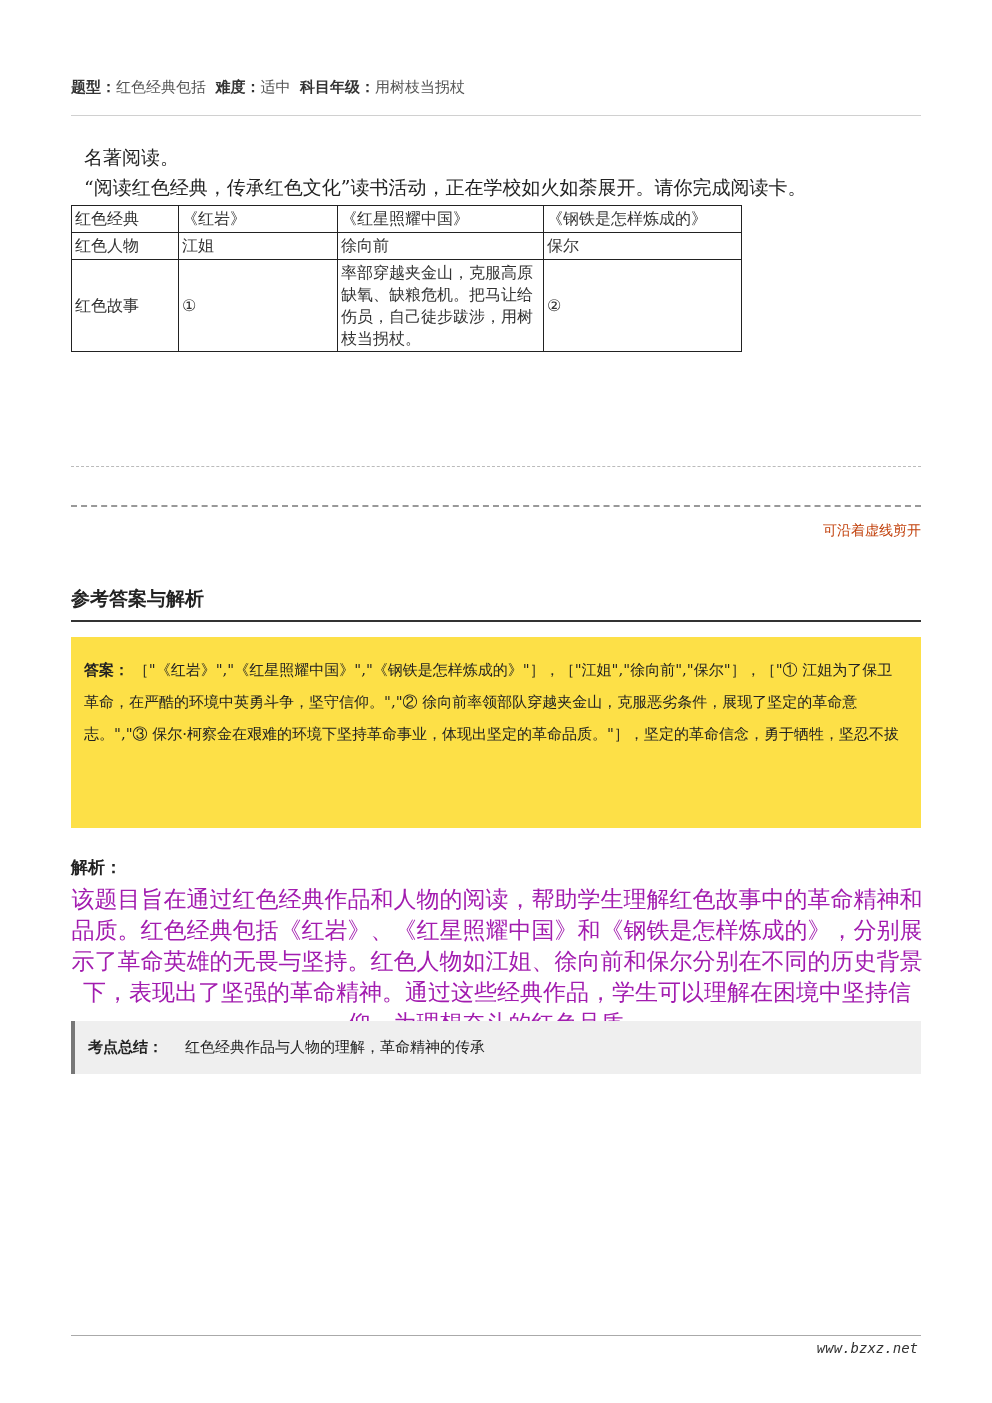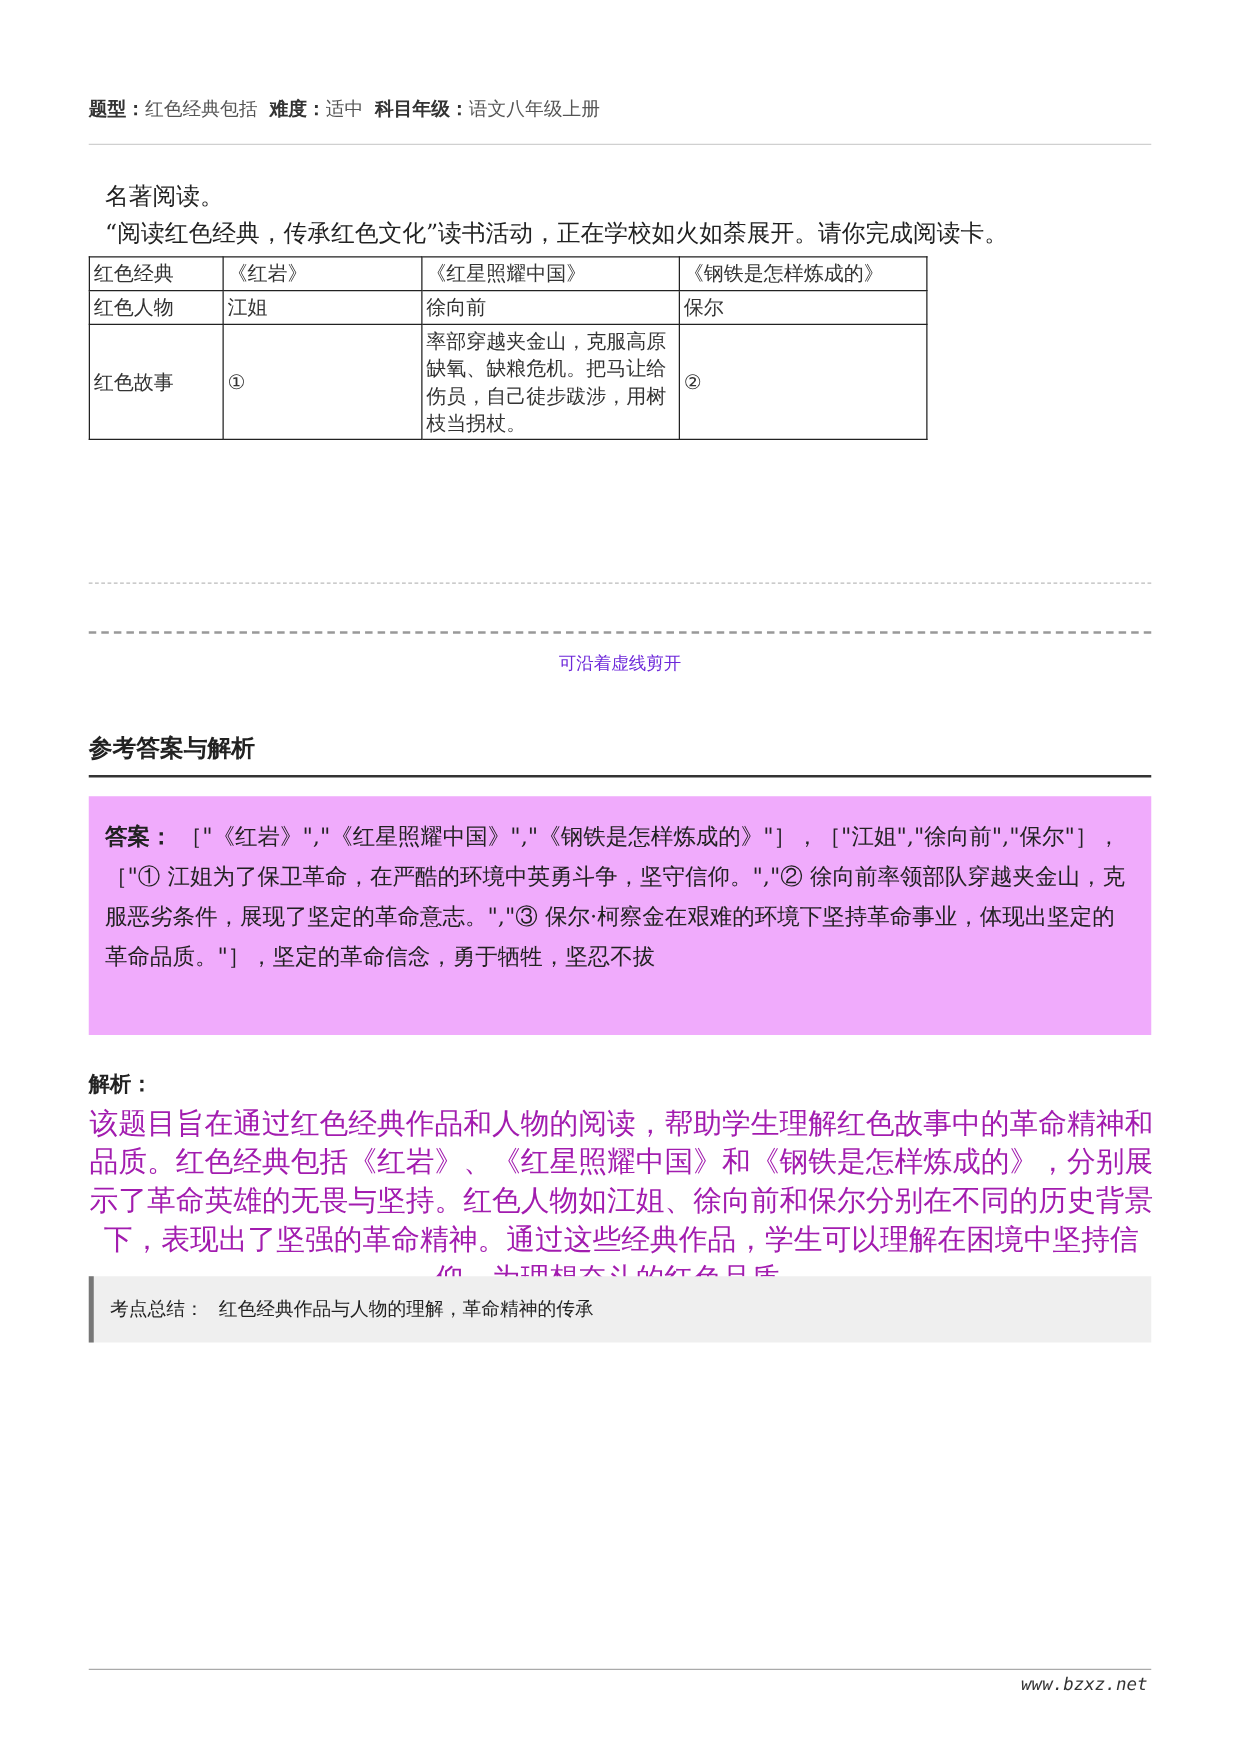--- a/index.html
+++ b/index.html
@@ -29,69 +29,69 @@
     }
     .dash1 {
       position: absolute; left: 71px; top: 466px; width: 850px; height: 0;
       border-top: 1px dashed #bbb;
     }
     .dash2 {
       position: absolute; left: 71px; top: 505px; width: 850px; height: 0;
       border-top: 2px dashed #999;
     }
     .cut-note {
-      position: absolute; left: 71px; top: 522px; width: 850px; text-align: center;
-      font-size: 14px; color: #6d28d9;
+      position: absolute; left: 71px; top: 522px; width: 850px; text-align: right;
+      font-size: 14px; color: #c2410c;
     }
     .answer-title {
       position: absolute; left: 71px; top: 586px;
       font-size: 19px; font-weight: bold; color: #222;
       font-family: "DejaVu Sans", "Liberation Sans", sans-serif;
     }
     .answer-rule {
       position: absolute; left: 71px; top: 620px; width: 850px; height: 2px; background: #333;
     }
     .answer-box {
       position: absolute; left: 71px; top: 637px; width: 850px; height: 191px;
-      background: #f0abfc; box-sizing: border-box; padding: 17px 14px 0 13px;
-      font-size: 18px; line-height: 32px; color: #222;
+      background: #fde047; box-sizing: border-box; padding: 17px 14px 0 13px;
+      font-size: 15px; line-height: 32px; color: #222;
     }
     .answer-box b { font-weight: bold; }
     .analysis-title {
       position: absolute; left: 71px; top: 856px; font-size: 17px; font-weight: bold; color: #222;
       font-family: "DejaVu Sans", "Liberation Sans", sans-serif;
     }
     .analysis-body {
       position: absolute; left: 71px; top: 884px; width: 852px;
       font-size: 23px; line-height: 31px; color: #a21caf; text-align: center;
     }
     .points-box {
       position: absolute; left: 71px; top: 1021px; width: 850px; height: 53px;
       background: #efefef; border-left: 4px solid #777; box-sizing: border-box;
       padding: 0 0 0 13px; display: flex; align-items: center;
       font-size: 15px; color: #222;
     }
-    .points-box b { font-weight: normal; margin-right: 12px; font-family: "DejaVu Sans", "Liberation Sans", sans-serif; }
+    .points-box b { font-weight: bold; margin-right: 22px; font-family: "DejaVu Sans", "Liberation Sans", sans-serif; }
     .footer-rule {
       position: absolute; left: 71px; top: 1335px; width: 850px; height: 1px; background: #aaa;
     }
     .footer-site {
       position: absolute; right: 74px; top: 1340px;
       font-size: 14px; font-style: italic; color: #333;
       font-family: "DejaVu Sans Mono", "Liberation Mono", monospace;
       padding-left: 30px;
     }
   </style>
 </head>
 <body>
 
 <div class="meta">
   <b>题型：</b><span>红色经典包括</span>&nbsp;
   <b>难度：</b><span>适中</span>&nbsp;
-  <b>科目年级：</b><span>语文八年级上册</span>
+  <b>科目年级：</b><span>用树枝当拐杖</span>
 </div>
 <div class="meta-rule"></div>
 
 <div class="intro">
   <div>名著阅读。</div>
   <div>“阅读红色经典，传承红色文化”读书活动，正在学校如火如荼展开。请你完成阅读卡。</div>
 </div>
 
 <table class="card">
   <tbody>

